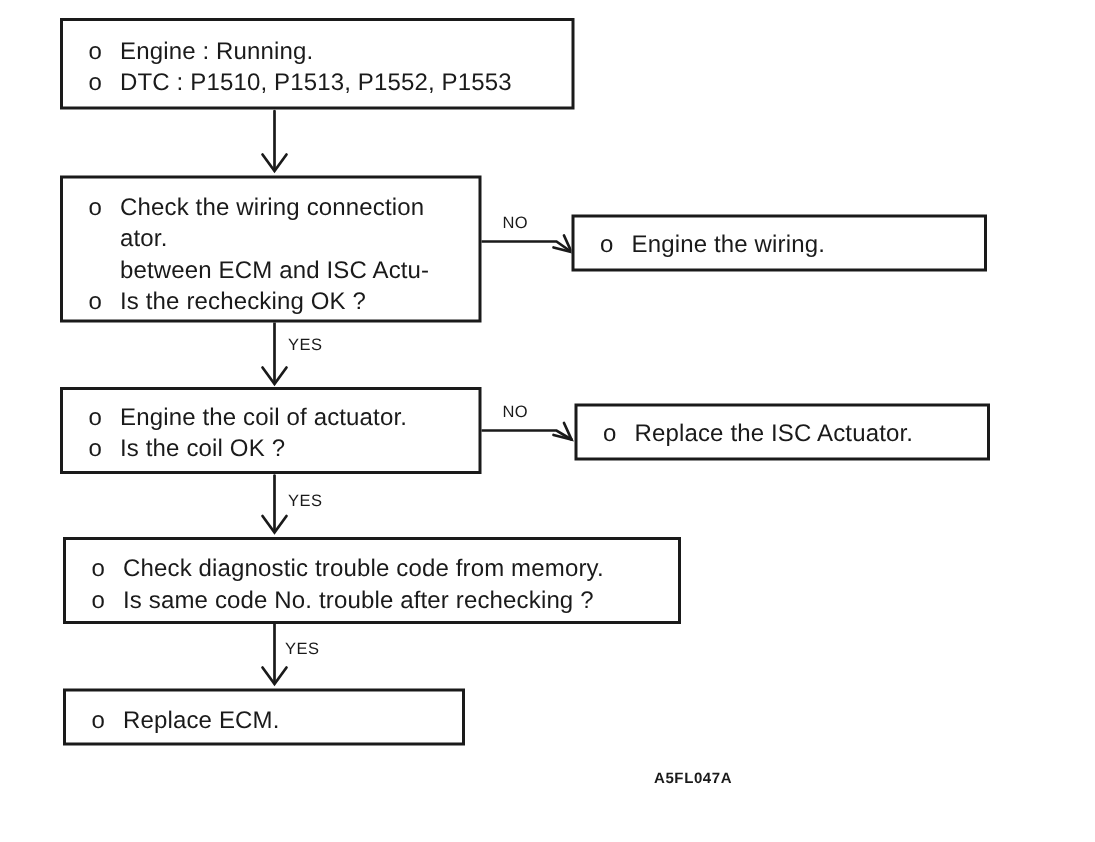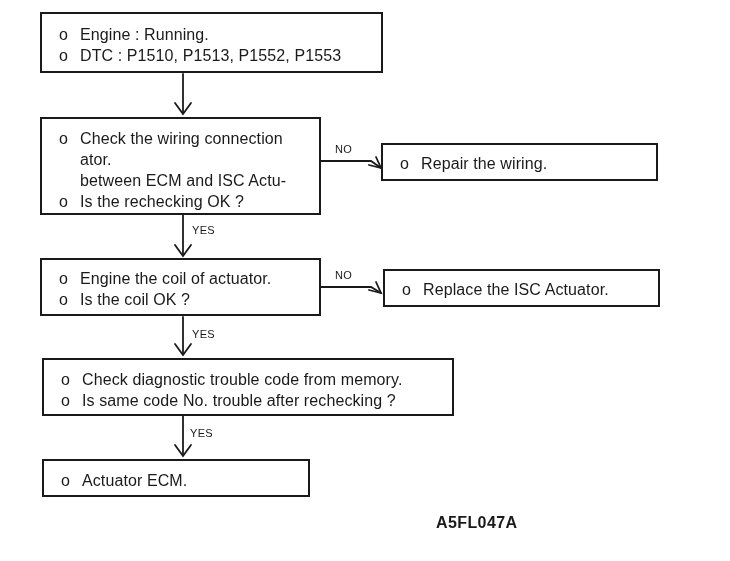--- a/index.html
+++ b/index.html
@@ -39,21 +39,21 @@
     letter-spacing:0.3px;
   }
   #yes1 { left:192px; top:222px; }
   #yes2 { left:192px; top:326px; }
   #yes3 { left:190px; top:425px; }
   #no1  { left:335px; top:141px; }
   #no2  { left:335px; top:267px; }
   .figcode {
     position:absolute;
     left:436px; top:514px;
-    font-size:16px;
+    font-size:10px;
     font-weight:bold;
     letter-spacing:0.4px;
     text-align:center;
   }
 </style>
 </head>
 <body>
 
 <div class="page">
 
@@ -112,21 +112,21 @@
     </div>
     <div class="line">
       <span class="b">o</span>
       <span class="t">Is the rechecking OK ?</span>
     </div>
   </div>
 
   <div class="box" id="r1">
     <div class="line">
       <span class="b">o</span>
-      <span class="t">Repair the wiring.</span>
+      <span class="t">Engine the wiring.</span>
     </div>
   </div>
 
   <div class="box" id="b3">
     <div class="line">
       <span class="b">o</span>
       <span class="t">Engine the coil of actuator.</span>
     </div>
     <div class="line">
       <span class="b">o</span>
@@ -148,21 +148,21 @@
     </div>
     <div class="line">
       <span class="b">o</span>
       <span class="t">Is same code No. trouble after rechecking ?</span>
     </div>
   </div>
 
   <div class="box" id="b5">
     <div class="line">
       <span class="b">o</span>
-      <span class="t">Actuator ECM.</span>
+      <span class="t">Replace ECM.</span>
     </div>
   </div>
 
   <div class="lbl" id="no1">NO</div>
   <div class="lbl" id="yes1">YES</div>
   <div class="lbl" id="no2">NO</div>
   <div class="lbl" id="yes2">YES</div>
   <div class="lbl" id="yes3">YES</div>
 
   <div class="figcode">A5FL047A</div>

